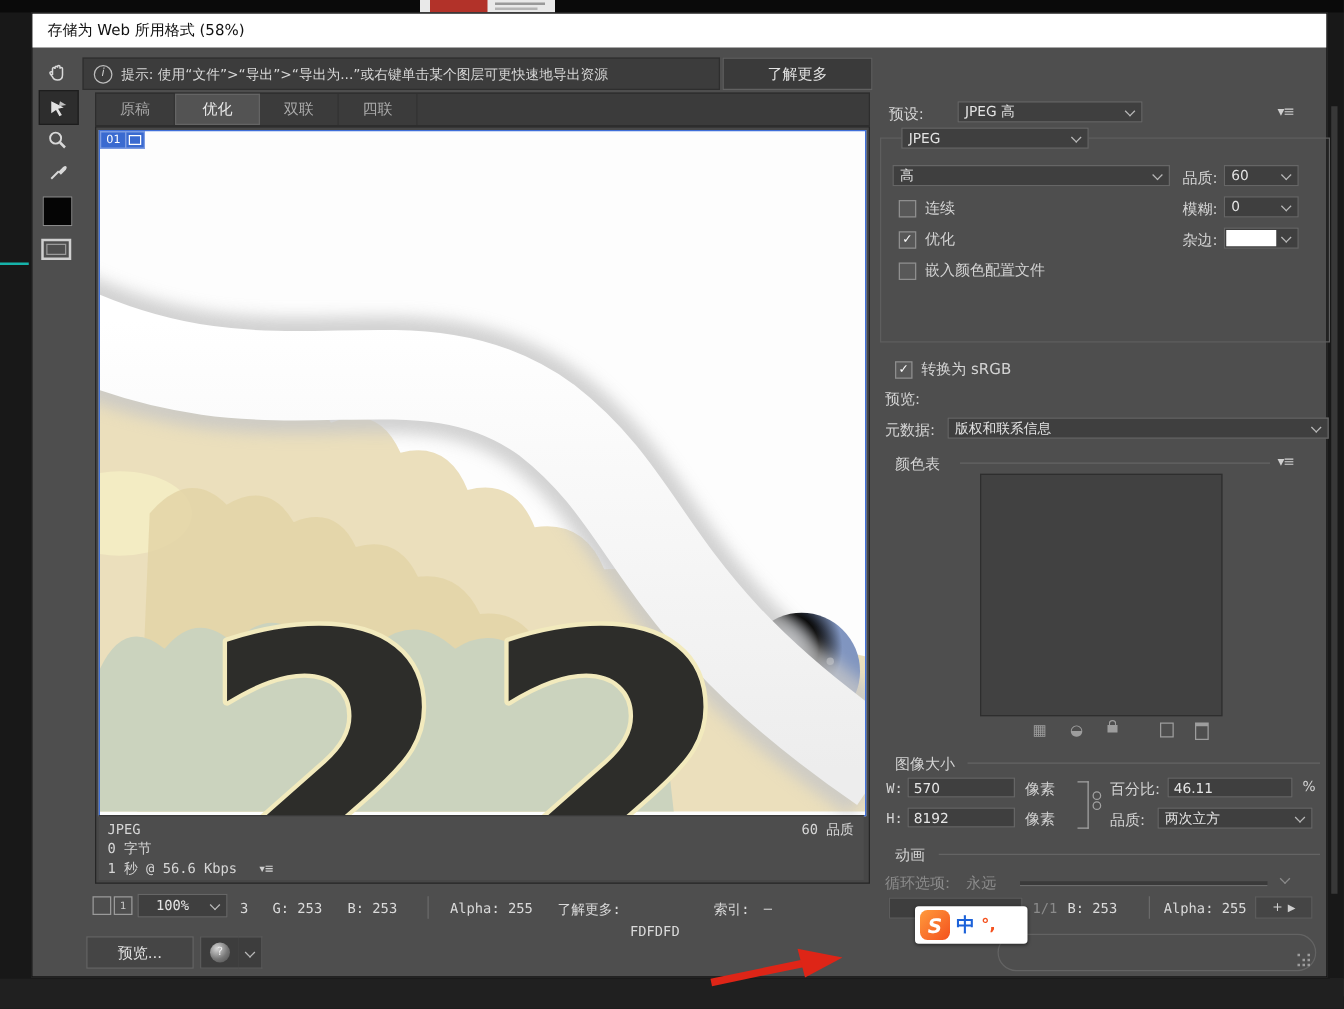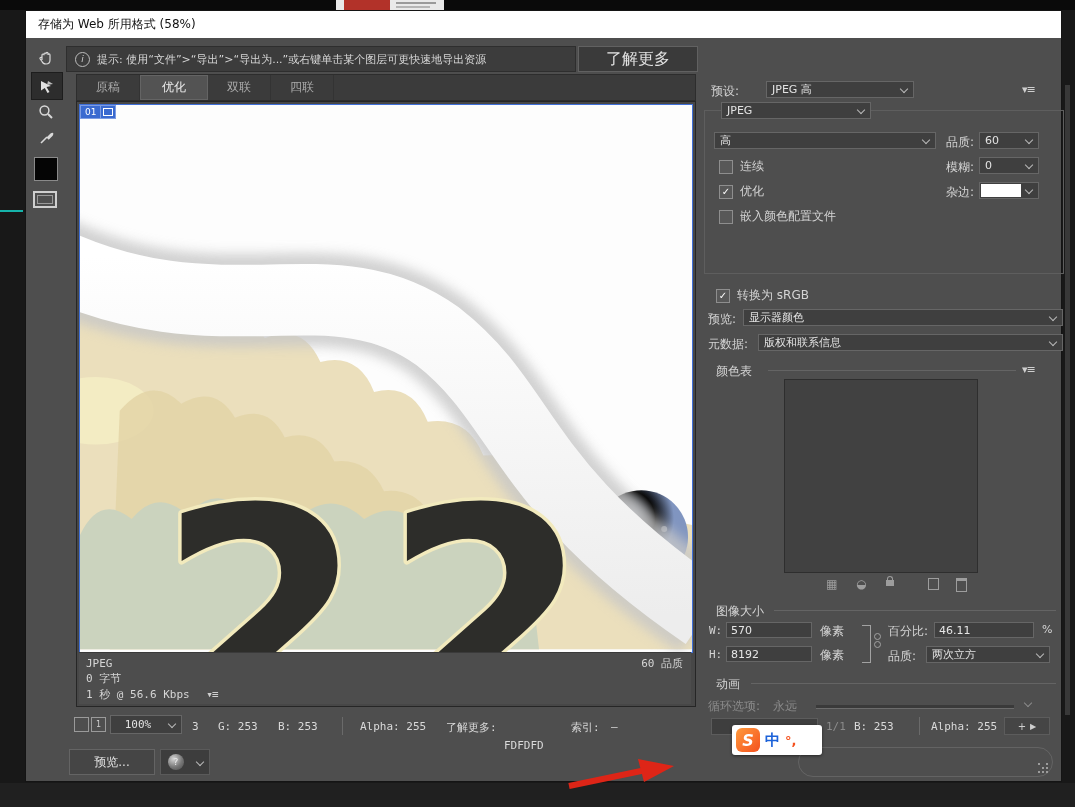--- a/index.html
+++ b/index.html
@@ -10,21 +10,21 @@
   .dialog{position:absolute;left:25px;top:10px;width:1037px;height:772px;
           background:#4e4e4e;border:1px solid #141414;box-sizing:border-box;}
   .titlebar{position:absolute;left:0;top:0;right:0;height:27px;background:#ffffff;
             display:flex;align-items:center;padding-left:12px;font-size:12px;color:#111;}
   .tipbar{position:absolute;left:40px;top:35px;width:632px;height:26px;display:flex;}
   .tipmain{flex:1;background:#3c3c3c;border:1px solid #2e2e2e;display:flex;align-items:center;
            gap:7px;padding:0 8px;color:#d8d8d8;font-size:11px;white-space:nowrap;overflow:hidden;}
   .info-i{width:13px;height:13px;border-radius:50%;border:1px solid #bdbdbd;color:#cfcfcf;
           font-size:9px;display:flex;align-items:center;justify-content:center;flex:none;font-style:italic;}
   .learnmore{width:118px;margin-left:2px;background:#3a3a3a;border:1px solid #616161;
-             display:flex;align-items:center;justify-content:center;color:#e2e2e2;font-size:16px;}
+             display:flex;align-items:center;justify-content:center;color:#e2e2e2;font-size:12px;}
   
   .tool{position:absolute;left:5px;width:30px;height:26px;display:flex;align-items:center;justify-content:center;}
   .tool.sel{background:#2d2d2d;border:1px solid #1d1d1d;}
   
   .tabstrip{position:absolute;left:50px;top:63px;width:620px;height:27px;background:#3b3b3b;
             border:1px solid #2d2d2d;box-sizing:border-box;display:flex;}
   .tab{width:62px;display:flex;align-items:center;justify-content:center;font-size:12px;
        color:#a9a9a9;border-right:1px solid #333;}
   .tab.active{background:#535353;color:#ececec;border:1px solid #646464;width:66px;}
   
@@ -241,24 +241,20 @@
     <span class="box"></span>
     <span class="cl">嵌入颜色配置文件</span>
   </div>
 
   <div class="cb" style="left:690px;top:276px;">
     <span class="box">✓</span>
     <span class="cl">转换为 sRGB</span>
   </div>
 
   <span class="lbl" style="left:682px;top:300px;">预览:</span>
-  <div class="dd" style="left:717px;top:298px;width:320px;">
-    <span class="txt">显示器颜色</span>
-      <span class="chev"></span>
-  </div>
 
   <span class="lbl" style="left:682px;top:325px;">元数据:</span>
   <div class="dd" style="left:732px;top:323px;width:305px;">
     <span class="txt">版权和联系信息</span>
       <span class="chev"></span>
   </div>
 
   <span class="lbl" style="left:690px;top:352px;">颜色表</span>
   <div class="hline" style="left:742px;top:359px;width:248px;"></div>
   <span class="menu-ic" style="left:996px;top:352px;">▾<span>≡</span></span>

